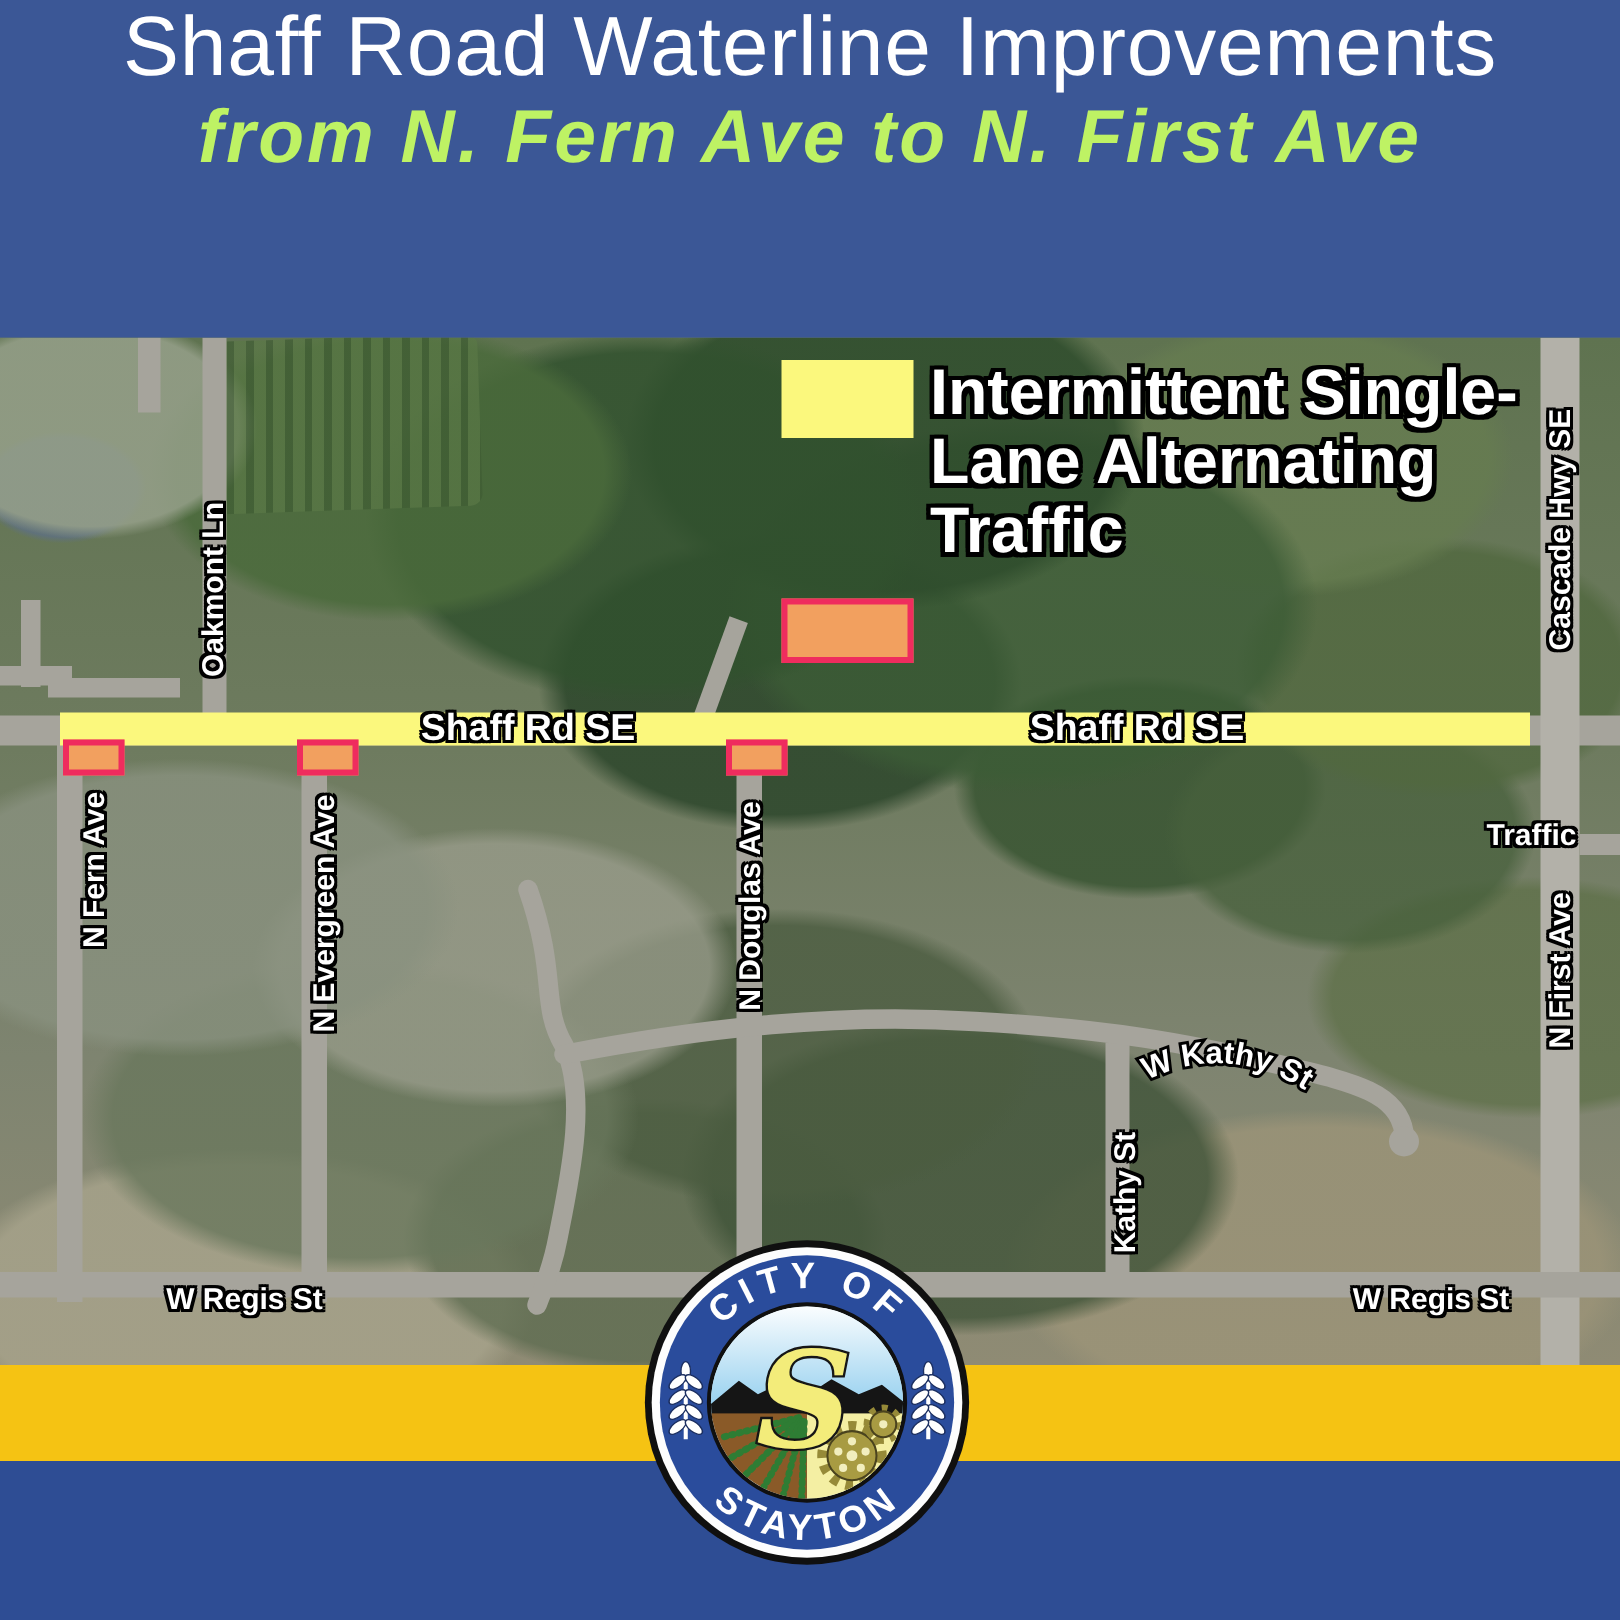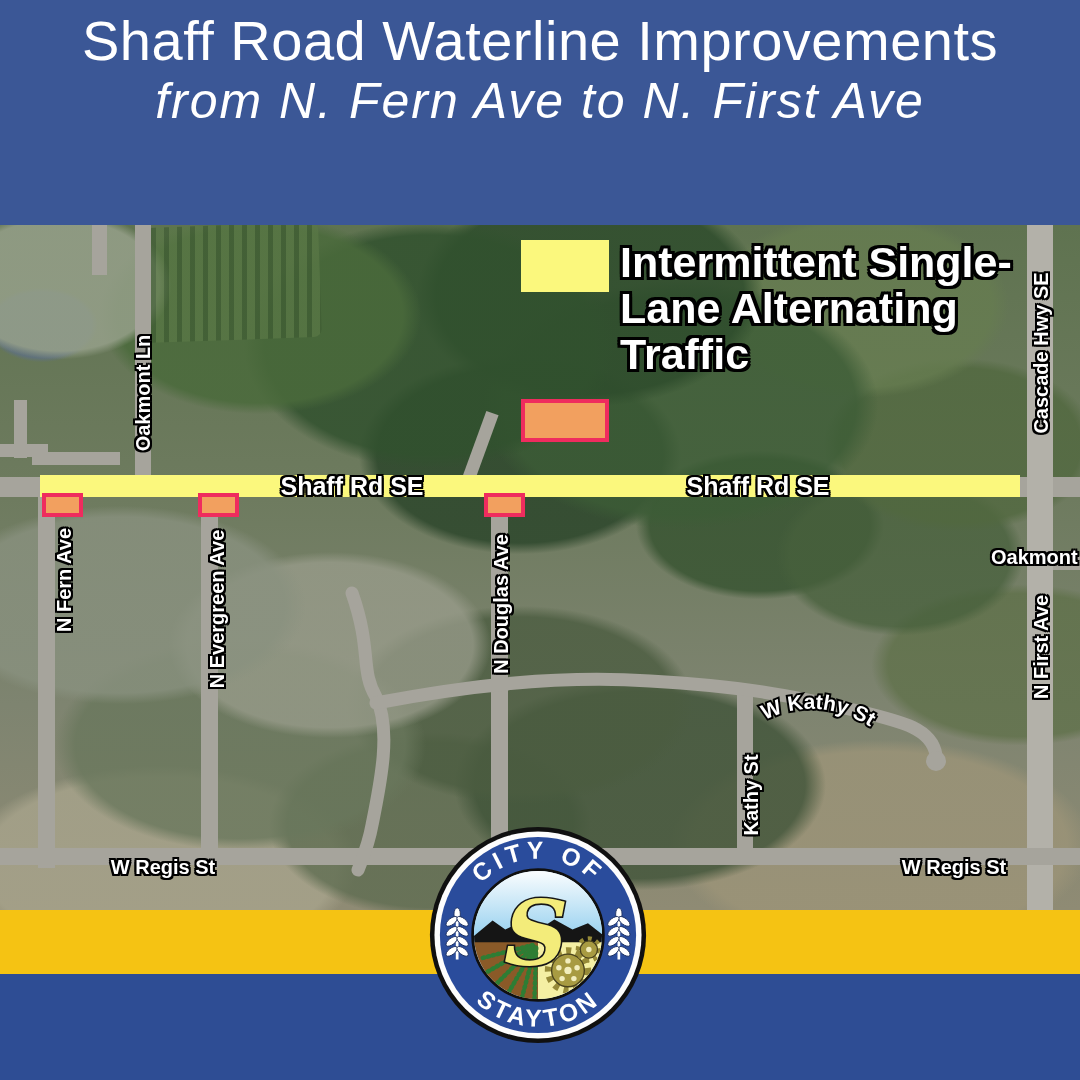--- a/index.html
+++ b/index.html
@@ -1,23 +1,23 @@
 <!DOCTYPE html>
 <html><head>
 <meta charset="utf-8">
 <style>
   html,body{margin:0;padding:0;background:#222;}
   .canvas{position:relative;width:1080px;height:1080px;overflow:hidden;margin:0 auto;
           font-family:"Liberation Sans",sans-serif;background:#3B5796;}
   
   .hdr{position:absolute;left:0;top:0;width:1080px;height:225px;background:#3B5796;
        display:flex;flex-direction:column;align-items:center;justify-content:flex-start;z-index:6;}
-  .hdr-line1{margin-top:10px;color:#fff;font-size:56px;font-weight:500;letter-spacing:.5px;white-space:nowrap;line-height:62px;}
+  .hdr-line1{color:#fff;font-size:56px;font-weight:500;letter-spacing:.5px;white-space:nowrap;line-height:62px;}
   .hdr-line2{color:#fff;font-size:78px;font-weight:600;letter-spacing:-1px;white-space:nowrap;line-height:88px;}
-  .hdr-line3{color:#ffffff;font-size:50px;font-style:italic;font-weight:400;letter-spacing:2px;white-space:nowrap;line-height:58px;}
+  .hdr-line3{color:#bef264;font-size:50px;font-style:italic;font-weight:700;letter-spacing:2px;white-space:nowrap;line-height:58px;}
   
   .map{position:absolute;left:0;top:225px;width:1080px;height:685px;overflow:hidden;background:#6e7b5f;}
   .map-bg{position:absolute;inset:0;
     background-color:#76865f;
     background-image:
       radial-gradient(180px 120px at 60px 60px, rgba(150,160,138,.85) 0 55%, transparent 62%),
       radial-gradient(90px 60px at 42px 100px, rgba(93,111,141,.65) 0 55%, transparent 62%),
       radial-gradient(260px 160px at 260px 90px, rgba(74,106,59,.85) 0 55%, transparent 62%),
       radial-gradient(300px 200px at 430px 120px, rgba(49,81,46,.85) 0 55%, transparent 62%),
       radial-gradient(280px 180px at 590px 70px, rgba(46,76,44,.85) 0 55%, transparent 62%),
@@ -110,21 +110,21 @@
     <div class="closure" style="left:198px;top:268px;"></div>
     <div class="closure" style="left:484px;top:268px;"></div>
 
     <div class="mlabel shaff-label hlabel" style="left:352px;top:261px;">Shaff Rd SE</div>
     <div class="mlabel shaff-label hlabel" style="left:758px;top:261px;">Shaff Rd SE</div>
     <div class="mlabel vlabel" style="left:143px;top:168px;">Oakmont Ln</div>
     <div class="mlabel vlabel" style="left:1041px;top:128px;">Cascade Hwy SE</div>
     <div class="mlabel vlabel" style="left:64px;top:355px;">N Fern Ave</div>
     <div class="mlabel vlabel" style="left:217px;top:384px;">N Evergreen Ave</div>
     <div class="mlabel vlabel" style="left:501px;top:379px;">N Douglas Ave</div>
-    <div class="mlabel" style="left:991px;top:321px;">Oakmont</div>
+    <div class="mlabel" style="left:991px;top:321px;">Traffic</div>
     <div class="mlabel vlabel" style="left:1041px;top:422px;">N First Ave</div>
     <div class="mlabel vlabel" style="left:751px;top:570px;">Kathy St</div>
     <div class="mlabel hlabel" style="left:163px;top:642px;">W Regis St</div>
     <div class="mlabel hlabel" style="left:954px;top:642px;">W Regis St</div>
 
     <div class="legend">
       <div class="swatch swatch-yellow"></div>
       <div class="legend-text lt1">Intermittent Single-Lane Alternating Traffic</div>
       <div class="swatch swatch-orange"></div>
     </div>

